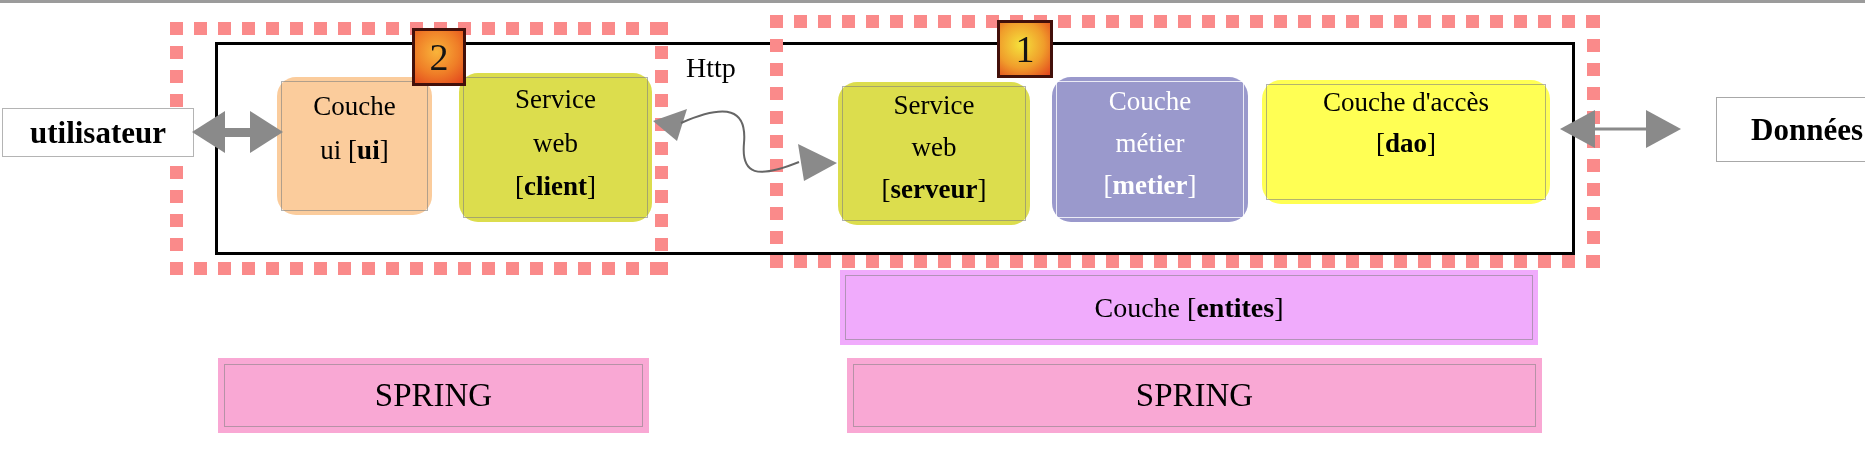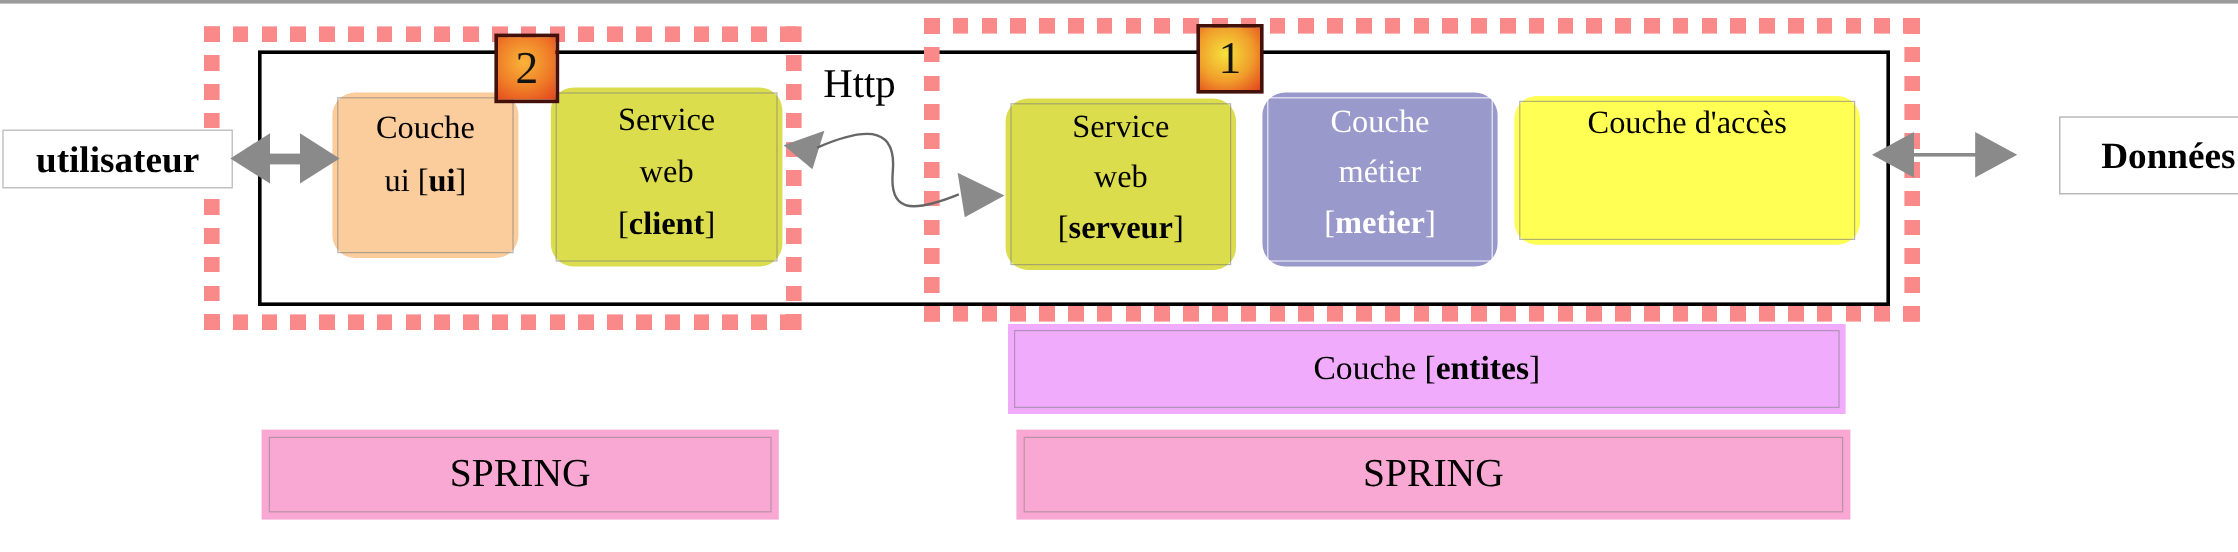--- a/index.html
+++ b/index.html
@@ -49,21 +49,21 @@
 
   
   .entites-box{left:840px;top:270px;width:698px;height:75px;background:#f0abfc;z-index:3;
                display:flex;align-items:center;justify-content:center;font-size:28px;}
   .entites-box::before{content:"";position:absolute;inset:5px;border:1.5px solid rgba(128,128,128,.55);}
   .spring-box{background:#f9a8d4;z-index:3;display:flex;align-items:center;justify-content:center;font-size:33px;}
   .spring-box::before{content:"";position:absolute;inset:6px;border:1.5px solid rgba(128,128,128,.55);}
   .spring-left{left:218px;top:358px;width:431px;height:75px;}
   .spring-right{left:847px;top:358px;width:695px;height:75px;}
 
-  .http-label{left:686px;top:52px;font-size:34px;z-index:7;}
+  .http-label{left:686px;top:52px;font-size:28px;z-index:7;}
   svg.conn{z-index:8;overflow:visible;}
 </style>
 </head>
 <body>
 
 <div id="stage">
 
   <div class="abs topline"></div>
 
   <div class="abs blackrect"></div>
@@ -130,20 +130,23 @@
       <div><span>métier</span></div>
       <div>
         <span>[</span><b>metier</b><span>]</span>
       </div>
     </div>
   </div>
 
   <div class="abs fillbox dao-box">
     <div class="boxtext" style="padding-top:2px;line-height:1.5;">
       <div><span>Couche d'accès</span></div>
+      <div>
+        <span>[</span><b>dao</b><span>]</span>
+      </div>
     </div>
   </div>
 
   <div class="abs labelbox data-box">
     <span>Données</span>
   </div>
 
   <div class="abs entites-box">
     <div>
       <span>Couche [</span><b>entites</b><span>]</span>

